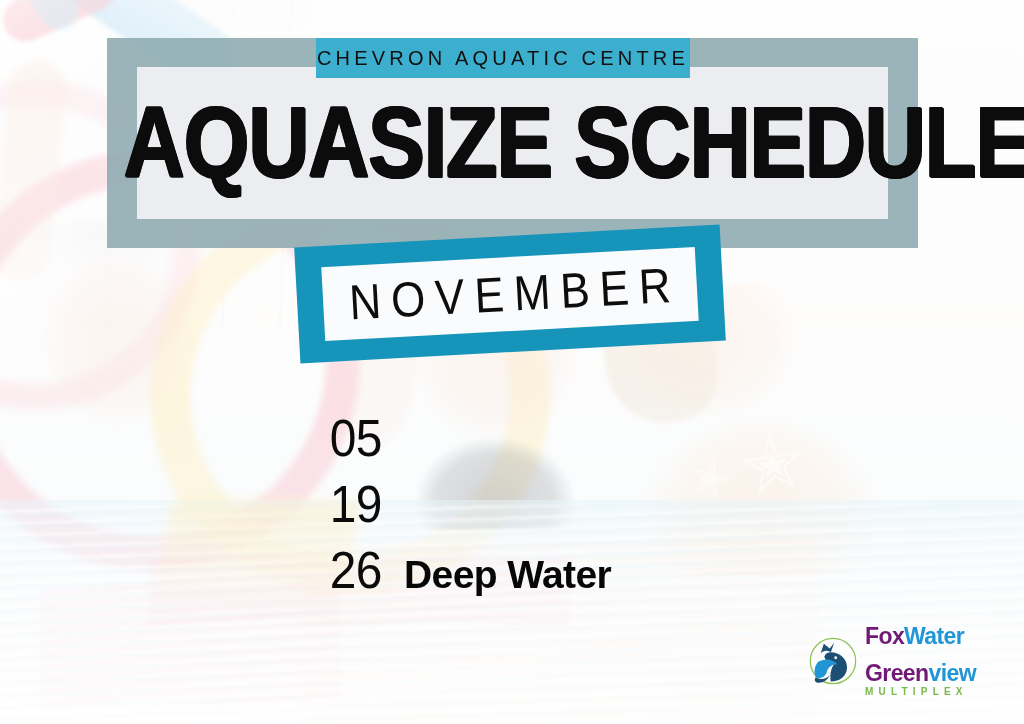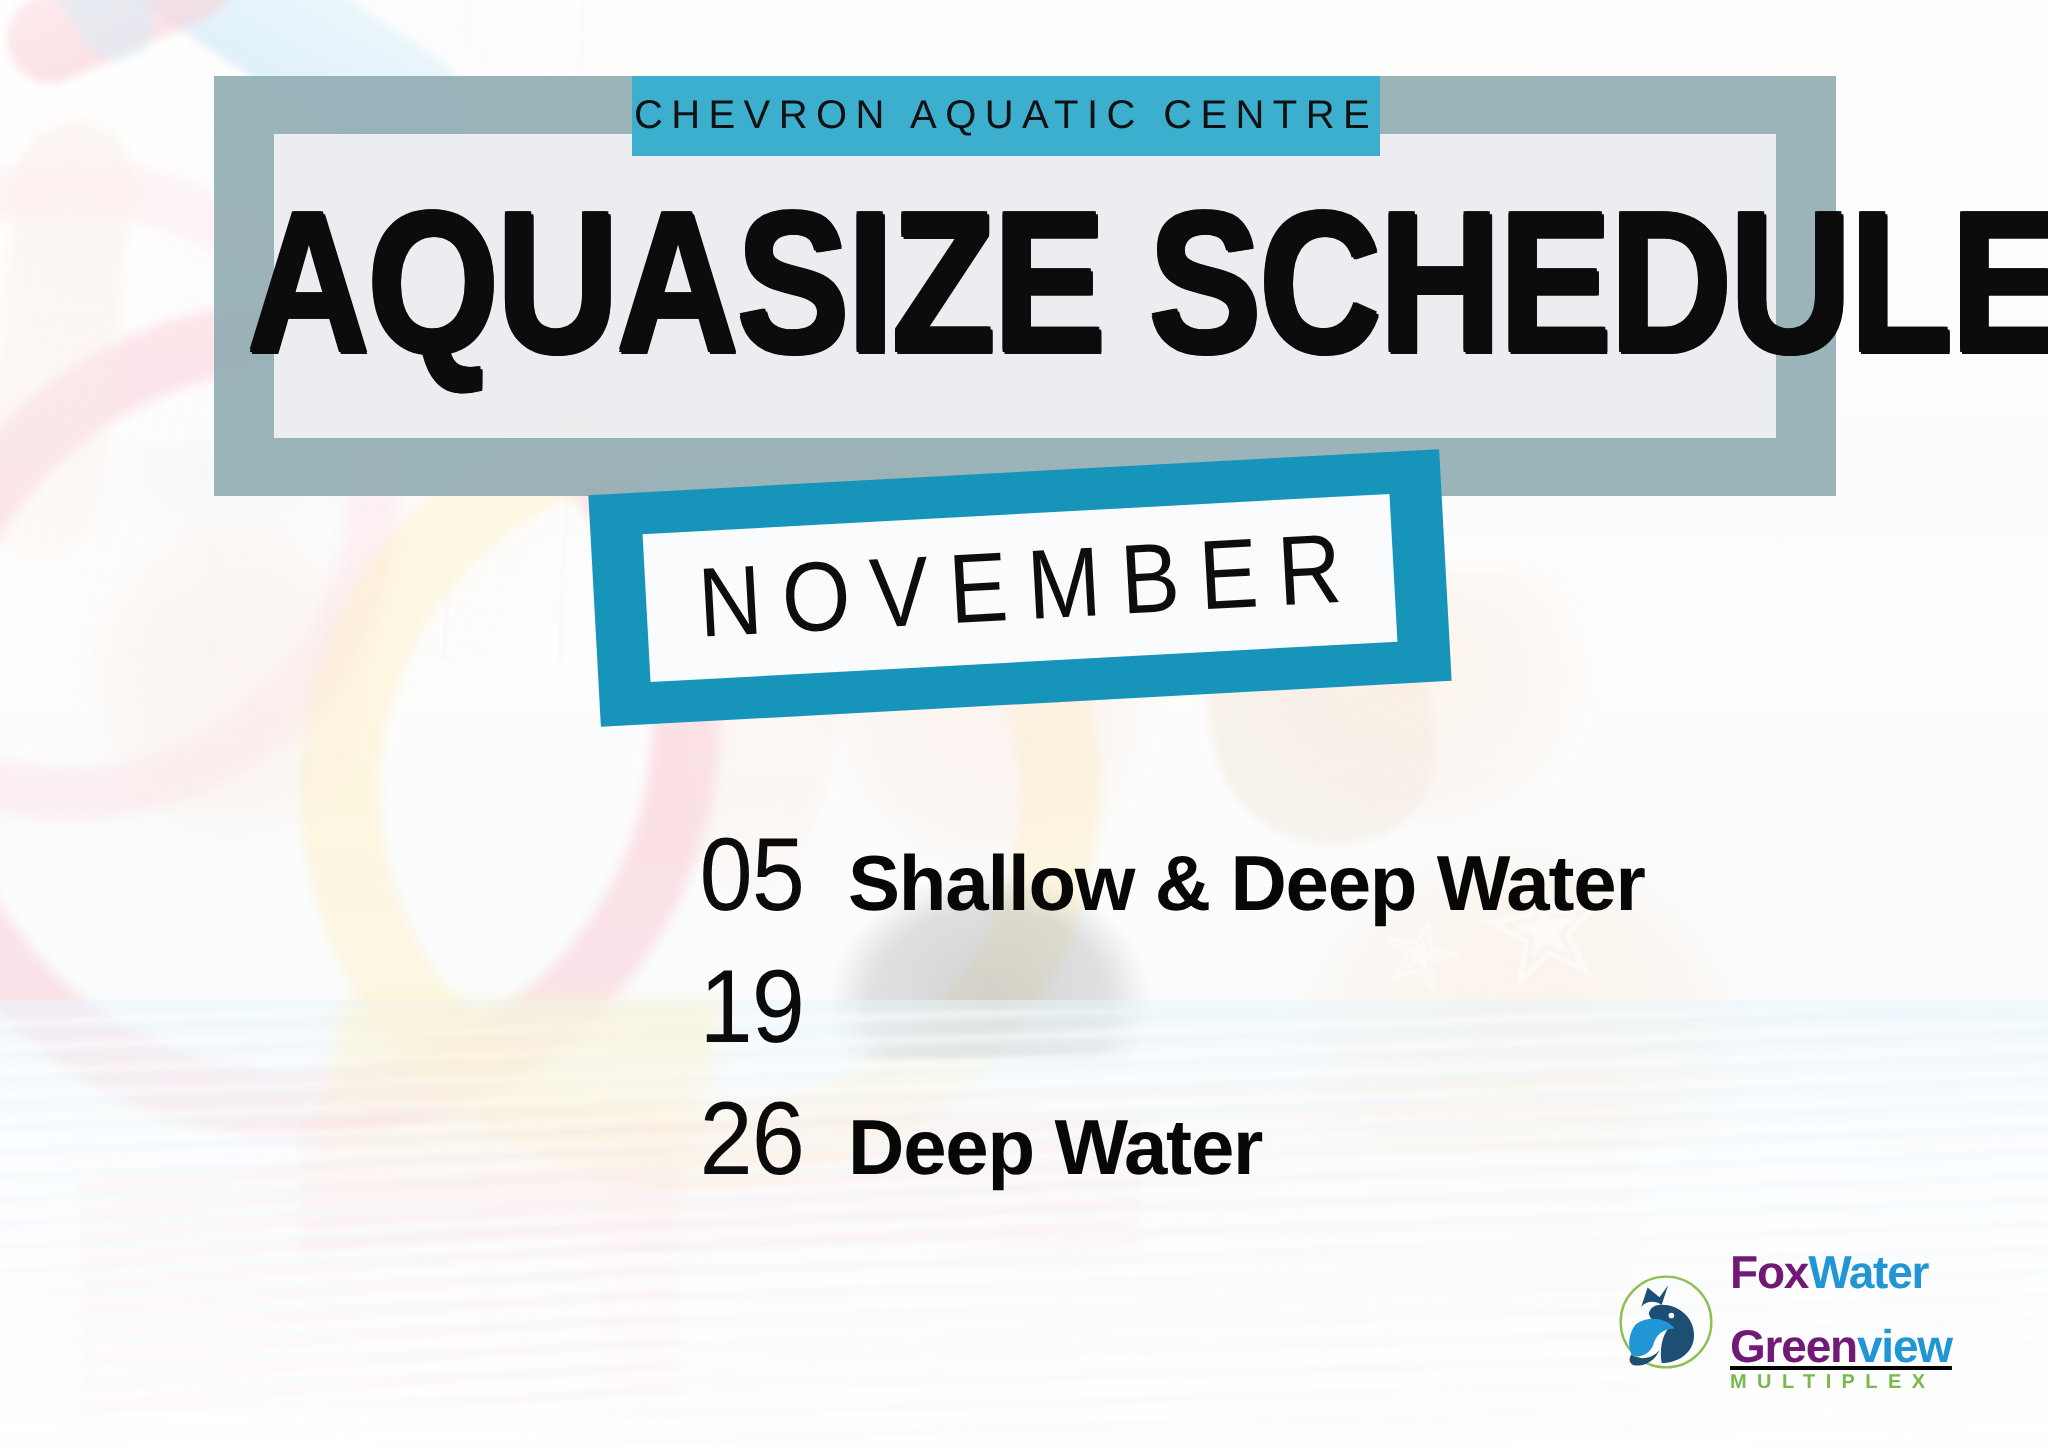--- a/index.html
+++ b/index.html
@@ -293,21 +293,21 @@
     letter-spacing:10px;
     color:#0d0d0d;
     transform:scaleY(1.12);
     white-space:nowrap;
     padding-left:10px;
   }
 
   
   .schedule{
     position:absolute;
-    left:328px; top:412px;
+    left:308px; top:412px;
     width:600px;
     z-index:4;
   }
   .sched-row{
     display:flex;
     align-items:baseline;
     height:66px;
   }
   .sched-date{
     width:74px;
@@ -342,21 +342,21 @@
   }
   .logo-mark{ width:54px; height:54px; flex:none; }
   .logo-words{ margin-left:5px; line-height:1; }
   .logo-l1, .logo-l2{
     font-family:"Liberation Sans", sans-serif;
     font-weight:700;
     font-size:23px;
     letter-spacing:-.6px;
     white-space:nowrap;
   }
-  .logo-l2{ margin-top:14px;text-decoration:underline; }
+  .logo-l2{ margin-top:14px; }
   .nv{ color:#701a75; }
   .bl{ color:#2196D6; }
   .logo-l3{
     font-family:"Liberation Sans", sans-serif;
     font-weight:700;
     font-size:10px;
     letter-spacing:5.2px;
     color:#79B84A;
     margin-top:2px;
     white-space:nowrap;
@@ -404,21 +404,20 @@
   <div class="month-banner">
     <div class="month-inner">
       <span class="month-text">NOVEMBER</span>
     </div>
   </div>
 
   <div class="schedule">
 
     <div class="sched-row">
       <div class="sched-date">05</div>
-      <div class="sched-label">Shallow &amp; Deep Water</div>
     </div>
 
 
     <div class="sched-row">
       <div class="sched-date">19</div>
     </div>
 
     <div class="sched-row">
       <div class="sched-date">26</div>
       <div class="sched-label">Deep Water</div>

